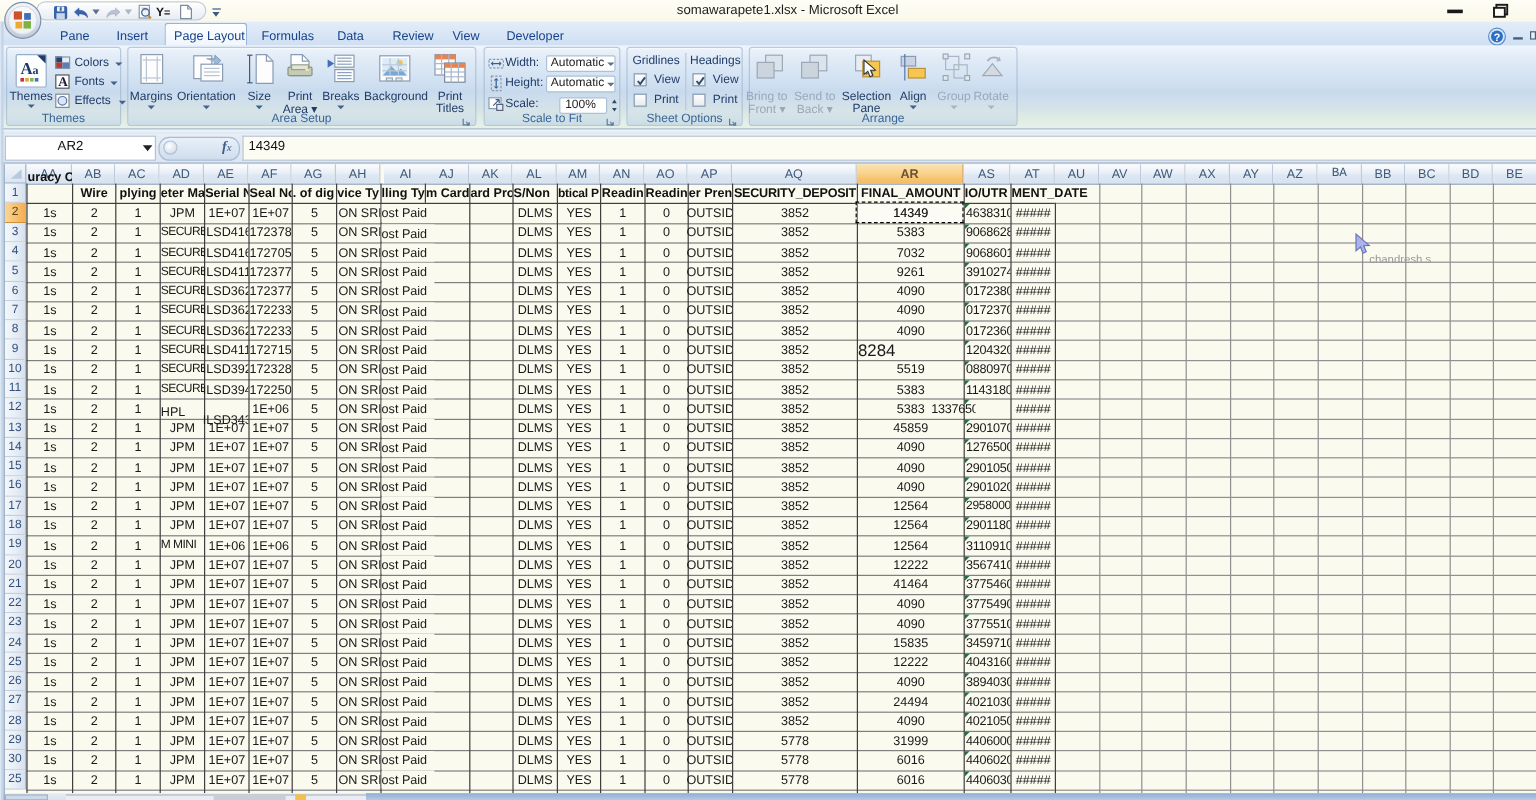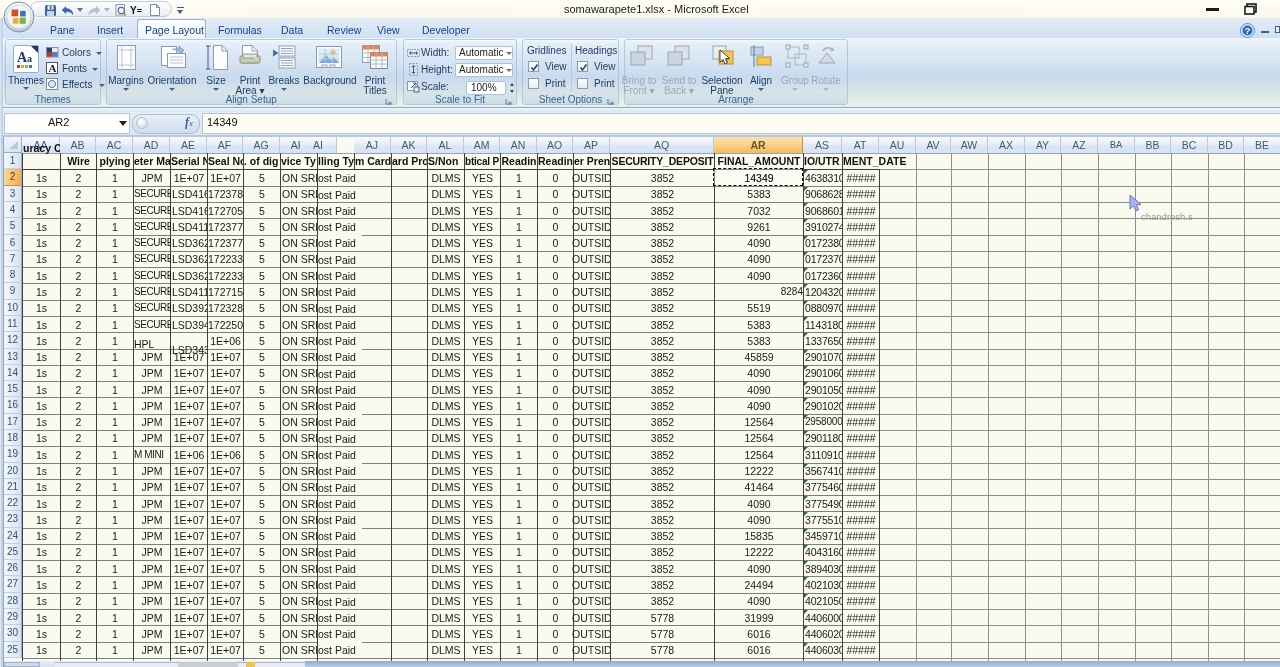--- a/index.html
+++ b/index.html
@@ -91,21 +91,21 @@
 <div class="abs" style="left:177px;top:7px;width:7px;height:1.4px;background:#3e5b7e"></div>
 <div class="abs" style="left:177px;top:10px;width:0;height:0;border-left:3.5px solid transparent;border-right:3.5px solid transparent;border-top:4px solid #3e5b7e"></div>
 <div class="abs" style="left:0;top:38px;width:1280px;height:69px;background:linear-gradient(#eef5fc 0%,#dfeaf6 18%,#d0e0f1 45%,#c8daee 55%,#d4e2e8 75%,#dfece4 88%,#e6f1ea 100%)"></div>
 <div class="abs" style="left:0;top:107px;width:1280px;height:1px;background:#90a8c1"></div>
 <div class="abs" style="left:0;top:108px;width:1280px;height:4px;background:linear-gradient(#eef4fb,#dbe6f2)"></div>
 <div class="abs" style="left:4.5px;top:39px;width:96.5px;height:66px;border:1px solid rgba(152,175,205,0.6);border-radius:3px;box-shadow:inset 0 1px 0 rgba(255,255,255,0.5)"></div>
 <div class="abs" style="left:5.5px;top:93px;width:94.5px;height:11px;background:linear-gradient(rgba(205,221,240,0.25),rgba(186,207,232,0.6));border-radius:0 0 3px 3px"></div>
 <div class="abs ct" style="left:4.5px;top:94px;width:96.5px;font-size:10px;color:#3a6595">Themes</div>
 <div class="abs" style="left:106px;top:39px;width:290.5px;height:66px;border:1px solid rgba(152,175,205,0.6);border-radius:3px;box-shadow:inset 0 1px 0 rgba(255,255,255,0.5)"></div>
 <div class="abs" style="left:107px;top:93px;width:288.5px;height:11px;background:linear-gradient(rgba(205,221,240,0.25),rgba(186,207,232,0.6));border-radius:0 0 3px 3px"></div>
-<div class="abs ct" style="left:106px;top:94px;width:290.5px;font-size:10px;color:#3a6595">Align Setup</div>
+<div class="abs ct" style="left:106px;top:94px;width:290.5px;font-size:10px;color:#3a6595">Area Setup</div>
 <svg style="left:384.5px;top:97.5px" width="8" height="8">
     <path d="M1 1 L1 6 L6 6" fill="none" stroke="#607d9e"></path>
     <path d="M3.5 3.5 L6 6 M6 3.8 L6 6 L3.8 6" stroke="#607d9e" fill="none"></path>
   </svg>
 <div class="abs" style="left:403px;top:39px;width:114px;height:66px;border:1px solid rgba(152,175,205,0.6);border-radius:3px;box-shadow:inset 0 1px 0 rgba(255,255,255,0.5)"></div>
 <div class="abs" style="left:404px;top:93px;width:112px;height:11px;background:linear-gradient(rgba(205,221,240,0.25),rgba(186,207,232,0.6));border-radius:0 0 3px 3px"></div>
 <div class="abs ct" style="left:403px;top:94px;width:114px;font-size:10px;color:#3a6595">Scale to Fit</div>
 <svg style="left:505px;top:97.5px" width="8" height="8">
     <path d="M1 1 L1 6 L6 6" fill="none" stroke="#607d9e"></path>
     <path d="M3.5 3.5 L6 6 M6 3.8 L6 6 L3.8 6" stroke="#607d9e" fill="none"></path>
@@ -335,21 +335,21 @@
 <div class="abs" style="left:207px;top:116px;font-size:11px;color:#111">14349</div>
 <div class="abs" style="left:4px;top:137px;width:1276px;height:530px;background:#fbfaef"></div>
 <div class="chd" style="left:22px;width:38px;">AA</div>
 <div class="chd" style="left:60px;width:36px;">AB</div>
 <div class="chd" style="left:96px;width:37px;">AC</div>
 <div class="chd" style="left:133px;width:37px;">AD</div>
 <div class="chd" style="left:170px;width:37px;">AE</div>
 <div class="chd" style="left:207px;width:36px;">AF</div>
 <div class="chd" style="left:243px;width:37px;">AG</div>
 <div class="chd" style="left:280px;width:37px;">AH</div>
-<div class="chd" style="left:300px;width:37px;">AI</div>
+<div class="chd" style="left:320px;width:37px;">AI</div>
 <div class="chd" style="left:354px;width:37px;">AJ</div>
 <div class="chd" style="left:391px;width:36px;">AK</div>
 <div class="chd" style="left:427px;width:37px;">AL</div>
 <div class="chd" style="left:464px;width:36px;">AM</div>
 <div class="chd" style="left:500px;width:37px;">AN</div>
 <div class="chd" style="left:537px;width:36px;">AO</div>
 <div class="chd" style="left:573px;width:37px;">AP</div>
 <div class="chd" style="left:610px;width:104px;">AQ</div>
 <div class="chd" style="left:714px;width:89px;background:linear-gradient(#fce2ac 0%,#f9d18c 50%,#f6c370 75%,#f5bd64 100%);border-right:1px solid #d0913c;color:#6b5130;font-weight:bold">AR</div>
 <div class="chd" style="left:803px;width:39px;">AS</div>
@@ -669,21 +669,21 @@
 <div class="cell" style="left:208px;top:283.94px;width:35px;height:15.5px;font-size:10.5px;letter-spacing:0;">172715</div>
 <div class="cell" style="left:244px;top:283.94px;width:36px;height:15.5px;font-size:10.5px;letter-spacing:0;text-align:center;">5</div>
 <div class="cell" style="left:282px;top:283.94px;width:35px;height:15.5px;font-size:10.5px;letter-spacing:0;">ON SRP</div>
 <div class="cell" style="left:318px;top:284.24px;width:44px;height:14.8px;background:#fbfaef">ost Paid</div>
 <div class="cell" style="left:428px;top:283.94px;width:36px;height:15.5px;font-size:10.5px;letter-spacing:0;text-align:center;">DLMS</div>
 <div class="cell" style="left:465px;top:283.94px;width:35px;height:15.5px;font-size:10.5px;letter-spacing:0;text-align:center;">YES</div>
 <div class="cell" style="left:501px;top:283.94px;width:36px;height:15.5px;font-size:10.5px;letter-spacing:0;text-align:center;">1</div>
 <div class="cell" style="left:538px;top:283.94px;width:35px;height:15.5px;font-size:10.5px;letter-spacing:0;text-align:center;">0</div>
 <div class="cell" style="left:572px;top:283.94px;width:38px;height:15.5px;font-size:10.5px;letter-spacing:0;">OUTSIDE</div>
 <div class="cell" style="left:611px;top:283.94px;width:103px;height:15.5px;font-size:10.5px;letter-spacing:0;text-align:center;">3852</div>
-<div class="cell" style="left:715px;top:283.94px;width:88px;height:15.5px;font-size:10px;letter-spacing:0;text-align:right;">8284</div>
+<div class="cell" style="left:715px;top:283.94px;width:88px;height:15.5px;font-size:14px;letter-spacing:0;text-align:left;">8284</div>
 <div class="cell" style="left:805px;top:283.94px;width:37px;height:15.5px;font-size:10.5px;letter-spacing:-0.2px;">1204320</div>
 <div class="cell" style="left:843px;top:283.94px;width:36px;height:15.5px;font-size:10.5px;letter-spacing:0;text-align:center;">#####</div>
 <svg style="left:804px;top:284.44px" width="4" height="4">
     <path d="M0 0 L4 0 L0 4 Z" fill="#1e7145"></path>
   </svg>
 <div class="cell" style="left:23px;top:300.22px;width:37px;height:15.5px;font-size:10.5px;letter-spacing:0;text-align:center;">1s</div>
 <div class="cell" style="left:61px;top:300.22px;width:35px;height:15.5px;font-size:10.5px;letter-spacing:0;text-align:center;">2</div>
 <div class="cell" style="left:97px;top:300.22px;width:36px;height:15.5px;font-size:10.5px;letter-spacing:0;text-align:center;">1</div>
 <div class="cell" style="left:134px;top:300.22px;width:36px;height:15.5px;font-size:10px;letter-spacing:-0.45px;">SECUREI</div>
 <div class="cell" style="left:169px;top:300.22px;width:38px;height:15.5px;font-size:10.5px;letter-spacing:0;">ILSD392</div>
@@ -733,21 +733,21 @@
 <div class="cell" style="left:244px;top:332.78px;width:36px;height:15.5px;font-size:10.5px;letter-spacing:0;text-align:center;">5</div>
 <div class="cell" style="left:282px;top:332.78px;width:35px;height:15.5px;font-size:10.5px;letter-spacing:0;">ON SRP</div>
 <div class="cell" style="left:318px;top:333.08px;width:44px;height:14.8px;background:#fbfaef">ost Paid</div>
 <div class="cell" style="left:428px;top:332.78px;width:36px;height:15.5px;font-size:10.5px;letter-spacing:0;text-align:center;">DLMS</div>
 <div class="cell" style="left:465px;top:332.78px;width:35px;height:15.5px;font-size:10.5px;letter-spacing:0;text-align:center;">YES</div>
 <div class="cell" style="left:501px;top:332.78px;width:36px;height:15.5px;font-size:10.5px;letter-spacing:0;text-align:center;">1</div>
 <div class="cell" style="left:538px;top:332.78px;width:35px;height:15.5px;font-size:10.5px;letter-spacing:0;text-align:center;">0</div>
 <div class="cell" style="left:572px;top:332.78px;width:38px;height:15.5px;font-size:10.5px;letter-spacing:0;">OUTSIDE</div>
 <div class="cell" style="left:611px;top:332.78px;width:103px;height:15.5px;font-size:10.5px;letter-spacing:0;text-align:center;">3852</div>
 <div class="cell" style="left:715px;top:332.78px;width:88px;height:15.5px;font-size:10.5px;letter-spacing:0;text-align:center;">5383</div>
-<div class="cell" style="left:805px;top:332.78px;width:37px;height:15.5px;font-size:10.5px;letter-spacing:-0.2px;">1337650</div>
+<div class="cell" style="left:776px;top:332.78px;width:37px;height:15.5px;font-size:10.5px;letter-spacing:-0.2px;">1337650</div>
 <div class="cell" style="left:843px;top:332.78px;width:36px;height:15.5px;font-size:10.5px;letter-spacing:0;text-align:center;">#####</div>
 <svg style="left:804px;top:333.28px" width="4" height="4">
     <path d="M0 0 L4 0 L0 4 Z" fill="#1e7145"></path>
   </svg>
 <div class="cell" style="left:23px;top:349.06px;width:37px;height:15.5px;font-size:10.5px;letter-spacing:0;text-align:center;">1s</div>
 <div class="cell" style="left:61px;top:349.06px;width:35px;height:15.5px;font-size:10.5px;letter-spacing:0;text-align:center;">2</div>
 <div class="cell" style="left:97px;top:349.06px;width:36px;height:15.5px;font-size:10.5px;letter-spacing:0;text-align:center;">1</div>
 <div class="cell" style="left:134px;top:349.06px;width:36px;height:15.5px;font-size:10.5px;letter-spacing:0;text-align:center;">JPM</div>
 <div class="cell" style="left:171px;top:349.06px;width:36px;height:15.5px;font-size:10.5px;letter-spacing:0;text-align:center;">1E+07</div>
 <div class="cell" style="left:208px;top:349.06px;width:35px;height:15.5px;font-size:10.5px;letter-spacing:0;text-align:center;">1E+07</div>
@@ -775,21 +775,21 @@
 <div class="cell" style="left:244px;top:365.34000000000003px;width:36px;height:15.5px;font-size:10.5px;letter-spacing:0;text-align:center;">5</div>
 <div class="cell" style="left:282px;top:365.34000000000003px;width:35px;height:15.5px;font-size:10.5px;letter-spacing:0;">ON SRP</div>
 <div class="cell" style="left:318px;top:365.64000000000004px;width:44px;height:14.8px;background:#fbfaef">ost Paid</div>
 <div class="cell" style="left:428px;top:365.34000000000003px;width:36px;height:15.5px;font-size:10.5px;letter-spacing:0;text-align:center;">DLMS</div>
 <div class="cell" style="left:465px;top:365.34000000000003px;width:35px;height:15.5px;font-size:10.5px;letter-spacing:0;text-align:center;">YES</div>
 <div class="cell" style="left:501px;top:365.34000000000003px;width:36px;height:15.5px;font-size:10.5px;letter-spacing:0;text-align:center;">1</div>
 <div class="cell" style="left:538px;top:365.34000000000003px;width:35px;height:15.5px;font-size:10.5px;letter-spacing:0;text-align:center;">0</div>
 <div class="cell" style="left:572px;top:365.34000000000003px;width:38px;height:15.5px;font-size:10.5px;letter-spacing:0;">OUTSIDE</div>
 <div class="cell" style="left:611px;top:365.34000000000003px;width:103px;height:15.5px;font-size:10.5px;letter-spacing:0;text-align:center;">3852</div>
 <div class="cell" style="left:715px;top:365.34000000000003px;width:88px;height:15.5px;font-size:10.5px;letter-spacing:0;text-align:center;">4090</div>
-<div class="cell" style="left:805px;top:365.34000000000003px;width:37px;height:15.5px;font-size:10.5px;letter-spacing:-0.2px;">2901060</div>
+<div class="cell" style="left:805px;top:365.34000000000003px;width:37px;height:15.5px;font-size:10.5px;letter-spacing:-0.2px;">1276500</div>
 <div class="cell" style="left:843px;top:365.34000000000003px;width:36px;height:15.5px;font-size:10.5px;letter-spacing:0;text-align:center;">#####</div>
 <svg style="left:804px;top:365.84000000000003px" width="4" height="4">
     <path d="M0 0 L4 0 L0 4 Z" fill="#1e7145"></path>
   </svg>
 <div class="cell" style="left:23px;top:381.62px;width:37px;height:15.5px;font-size:10.5px;letter-spacing:0;text-align:center;">1s</div>
 <div class="cell" style="left:61px;top:381.62px;width:35px;height:15.5px;font-size:10.5px;letter-spacing:0;text-align:center;">2</div>
 <div class="cell" style="left:97px;top:381.62px;width:36px;height:15.5px;font-size:10.5px;letter-spacing:0;text-align:center;">1</div>
 <div class="cell" style="left:134px;top:381.62px;width:36px;height:15.5px;font-size:10.5px;letter-spacing:0;text-align:center;">JPM</div>
 <div class="cell" style="left:171px;top:381.62px;width:36px;height:15.5px;font-size:10.5px;letter-spacing:0;text-align:center;">1E+07</div>
 <div class="cell" style="left:208px;top:381.62px;width:35px;height:15.5px;font-size:10.5px;letter-spacing:0;text-align:center;">1E+07</div>

